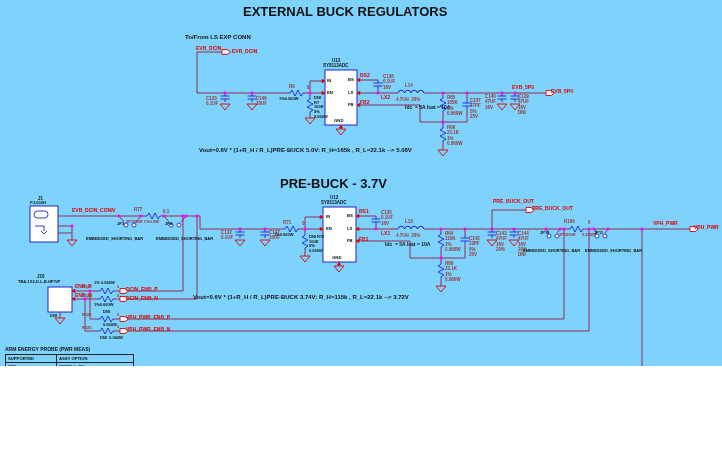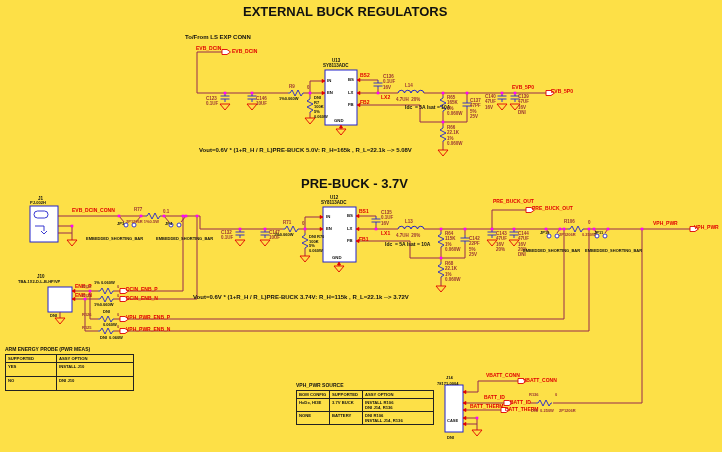--- a/index.html
+++ b/index.html
@@ -1,16 +1,16 @@
 <!DOCTYPE html>
 <html><head>
 <meta charset="utf-8">
 <style>
   html,body{margin:0;padding:0;background:#fff;}
-  #canvas{position:relative;width:722px;height:452px;background:#fde047;overflow:hidden;
+  #canvas{position:relative;width:722px;height:366px;background:#7dd3fc;overflow:hidden;
           font-family:"Liberation Sans",sans-serif;}
   #gfx{position:absolute;left:0;top:0;}
   .lbl{position:absolute;white-space:pre;line-height:1.18;font-family:"Liberation Sans",sans-serif;}
   .net {color:#E00000;font-weight:bold;font-size:5px;}
   .ref {color:#993333;font-weight:bold;font-size:4.5px;}
   .ref4{color:#993333;font-weight:bold;font-size:4px;}
   .blk {color:#111;font-weight:bold;font-size:4.5px;}
   .blk4{color:#111;font-weight:bold;font-size:4px;}
   .blk5{color:#111;font-weight:bold;font-size:5px;}
   .pin {color:#111;font-weight:bold;font-size:4.3px;}
@@ -222,21 +222,21 @@
       <rect x="70.7" y="224.7" width="2.6" height="2.6" fill="#FF00FF"></rect>
       <rect x="441.7" y="120.7" width="2.6" height="2.6" fill="#FF00FF"></rect>
       <rect x="439.7" y="256.7" width="2.6" height="2.6" fill="#FF00FF"></rect>
       <rect x="88.7" y="289.7" width="2.6" height="2.6" fill="#FF00FF"></rect>
       <rect x="83.7" y="297.7" width="2.6" height="2.6" fill="#FF00FF"></rect>
       <rect x="475.7" y="416.7" width="2.6" height="2.6" fill="#FF00FF"></rect>
     </svg>
 
   <div class="hdr-title">EXTERNAL BUCK REGULATORS</div>
   <div class="tofrom">To/From LS EXP CONN</div>
-  <div class="sec" style="left:301px;top:176px">PRE-BUCK - 3.7V</div>
+  <div class="sec" style="left:280px;top:176px">PRE-BUCK - 3.7V</div>
   <div class="formula" style="left:199px;top:147px">Vout=0.6V * (1+R_H / R_L)PRE-BUCK 5.0V: R_H=165k , R_L=22.1k --&gt; 5.08V</div>
   <div class="formula" style="left:193px;top:294px">Vout=0.6V * (1+R_H / R_L)PRE-BUCK 3.74V: R_H=115k , R_L=22.1k --&gt; 3.72V</div>
 
   <div class="tblbox" style="left:5px;top:346px">
     <div class="tbl-title">ARM ENERGY PROBE (PWR MEAS)</div>
     <table class="sch">
       <tbody>
           <tr>
         <td style="width:46px">SUPPORTED</td>
         <td style="width:72px">ASSY OPTION</td>

